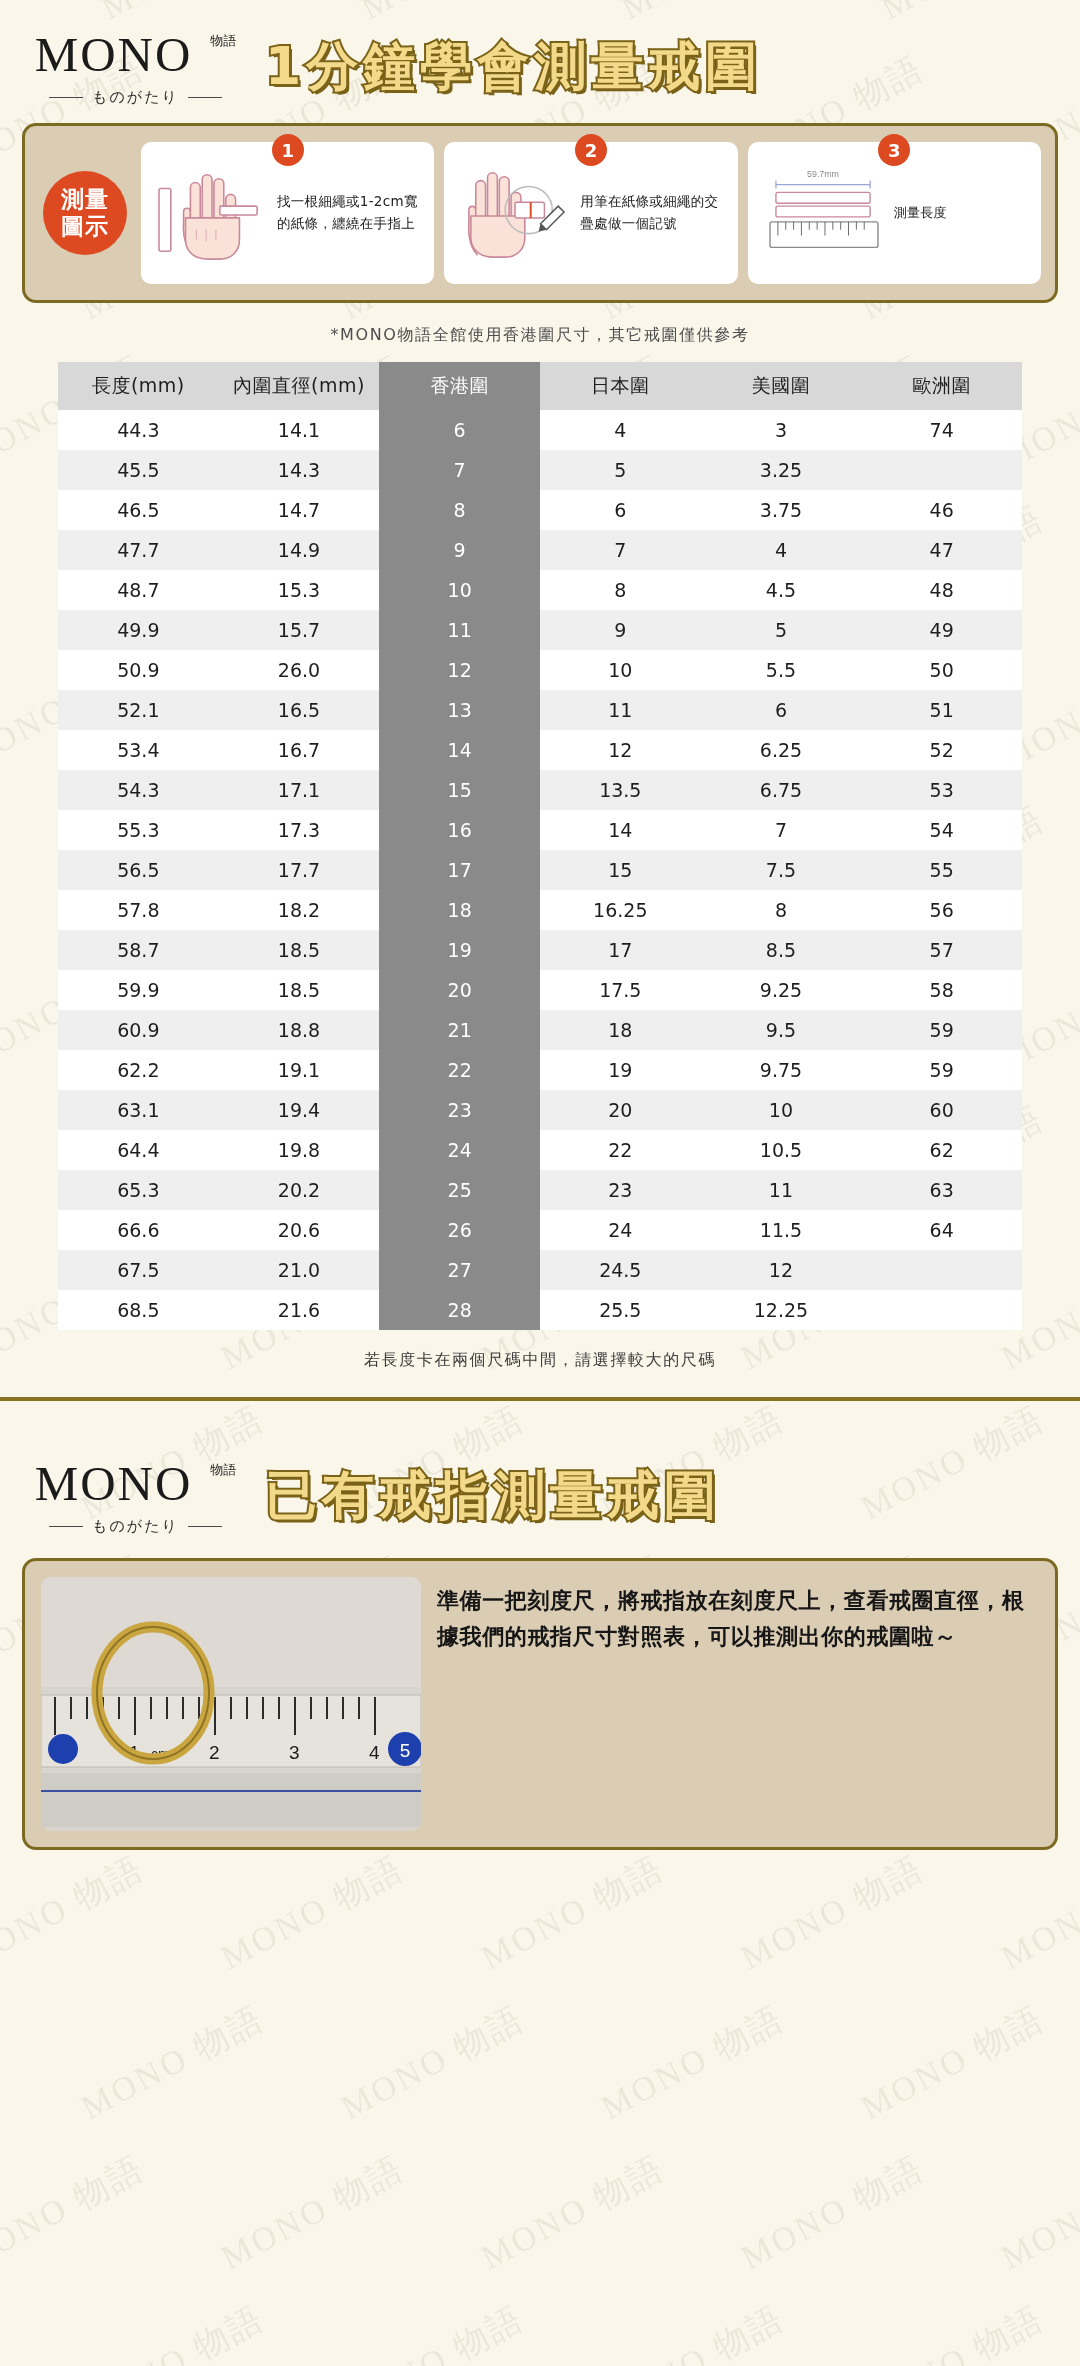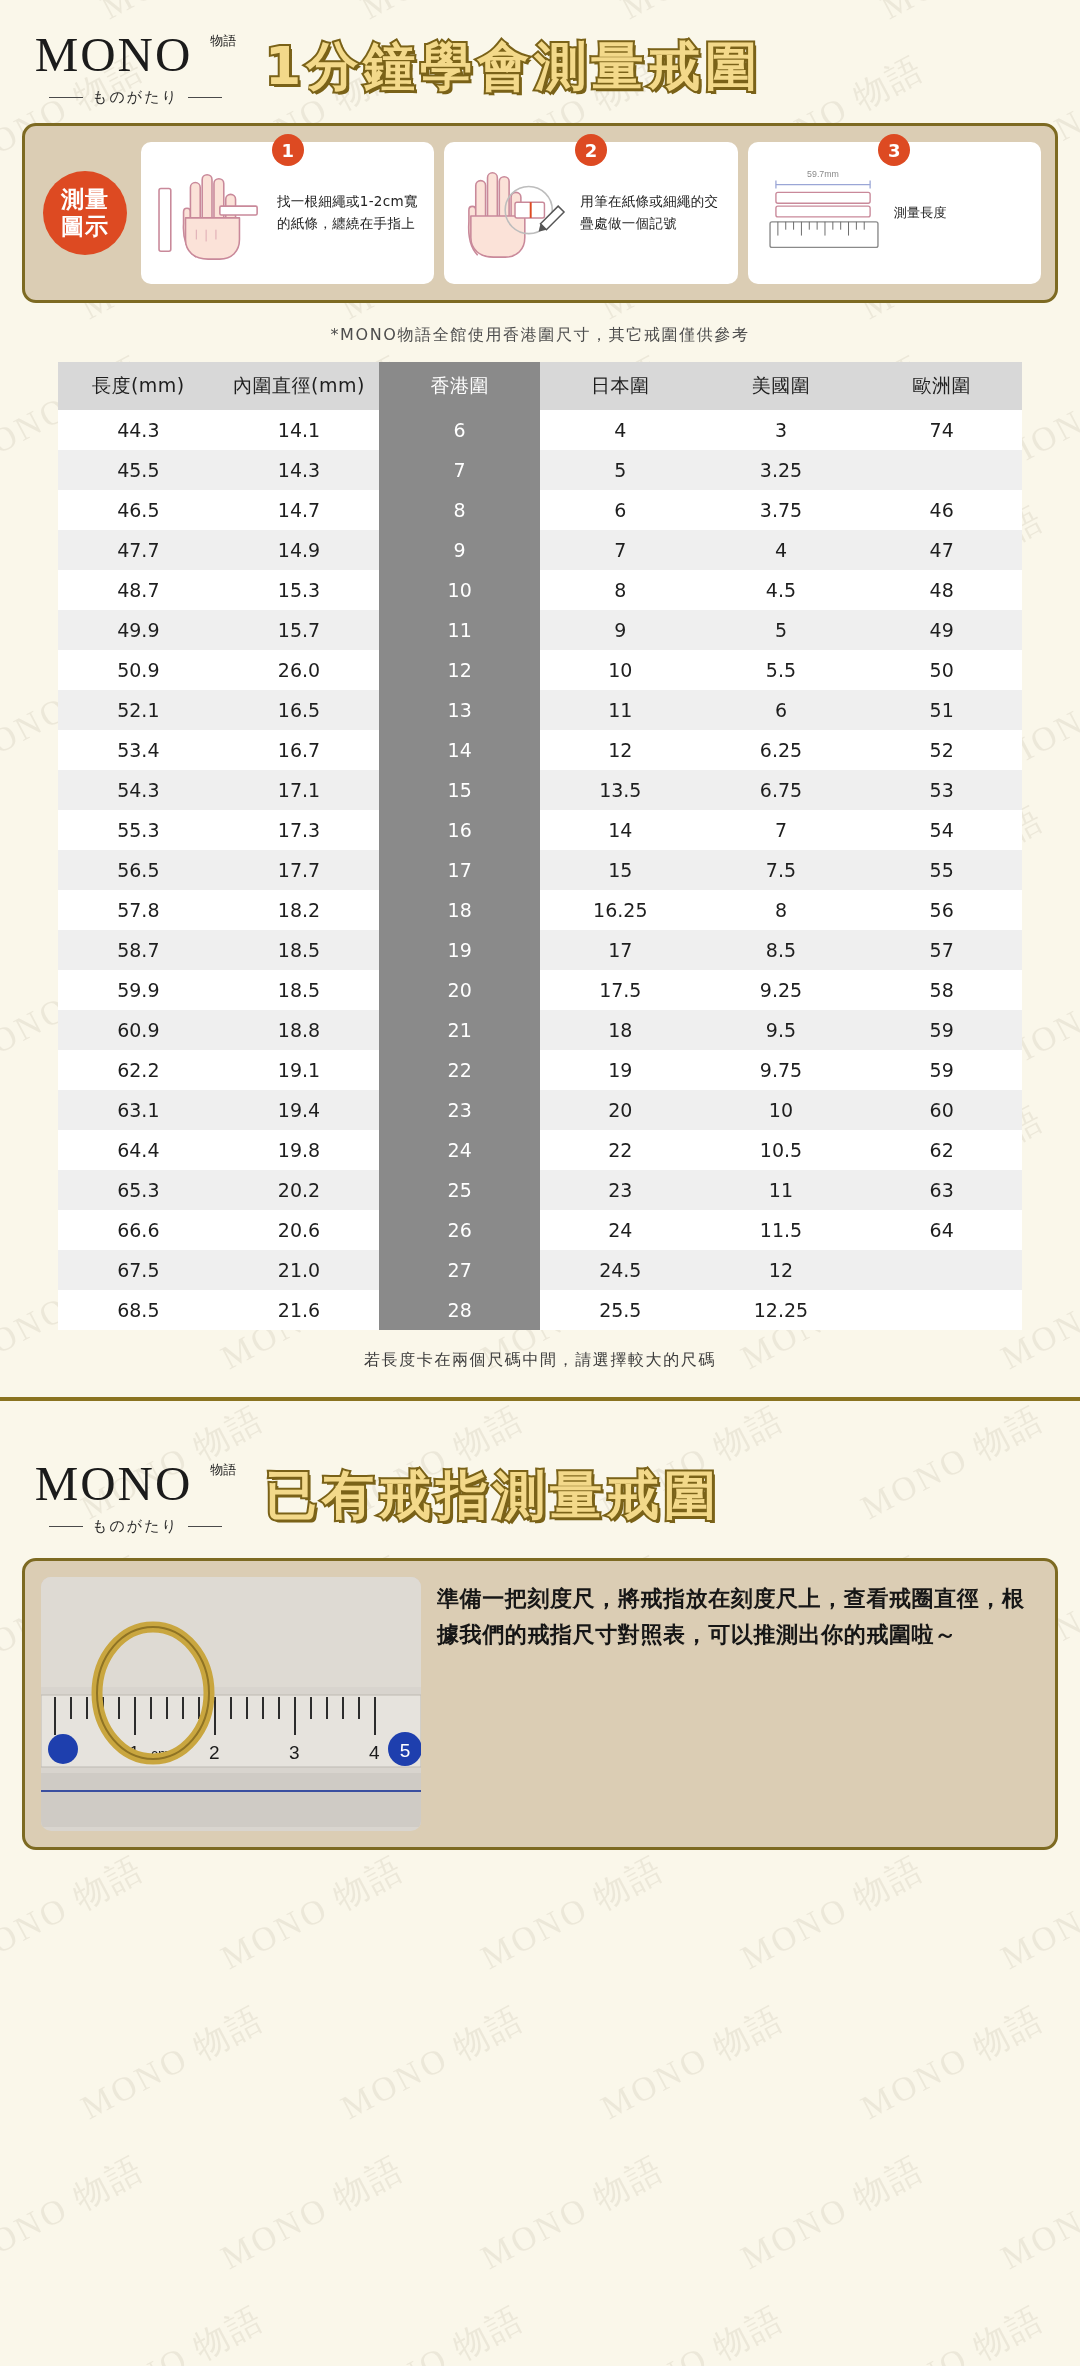--- a/index.html
+++ b/index.html
@@ -262,21 +262,21 @@
   }
   .ruler-title{
     font-family:"DejaVu Sans",sans-serif;
     color:#dd4a22;
     font-size:25px;
     font-weight:bold;
     letter-spacing:1.5px;
     margin-bottom:12px;
   }
   .ruler-body{
-    font-family:Liberation Mono, monospace;
+    font-family:Liberation Sans, sans-serif;
     font-size:22px;
     line-height:1.62;
     color:#161616;
     letter-spacing:.6px;
     font-weight:bold;
   }
 </style>
 </head>
 <body>
 

